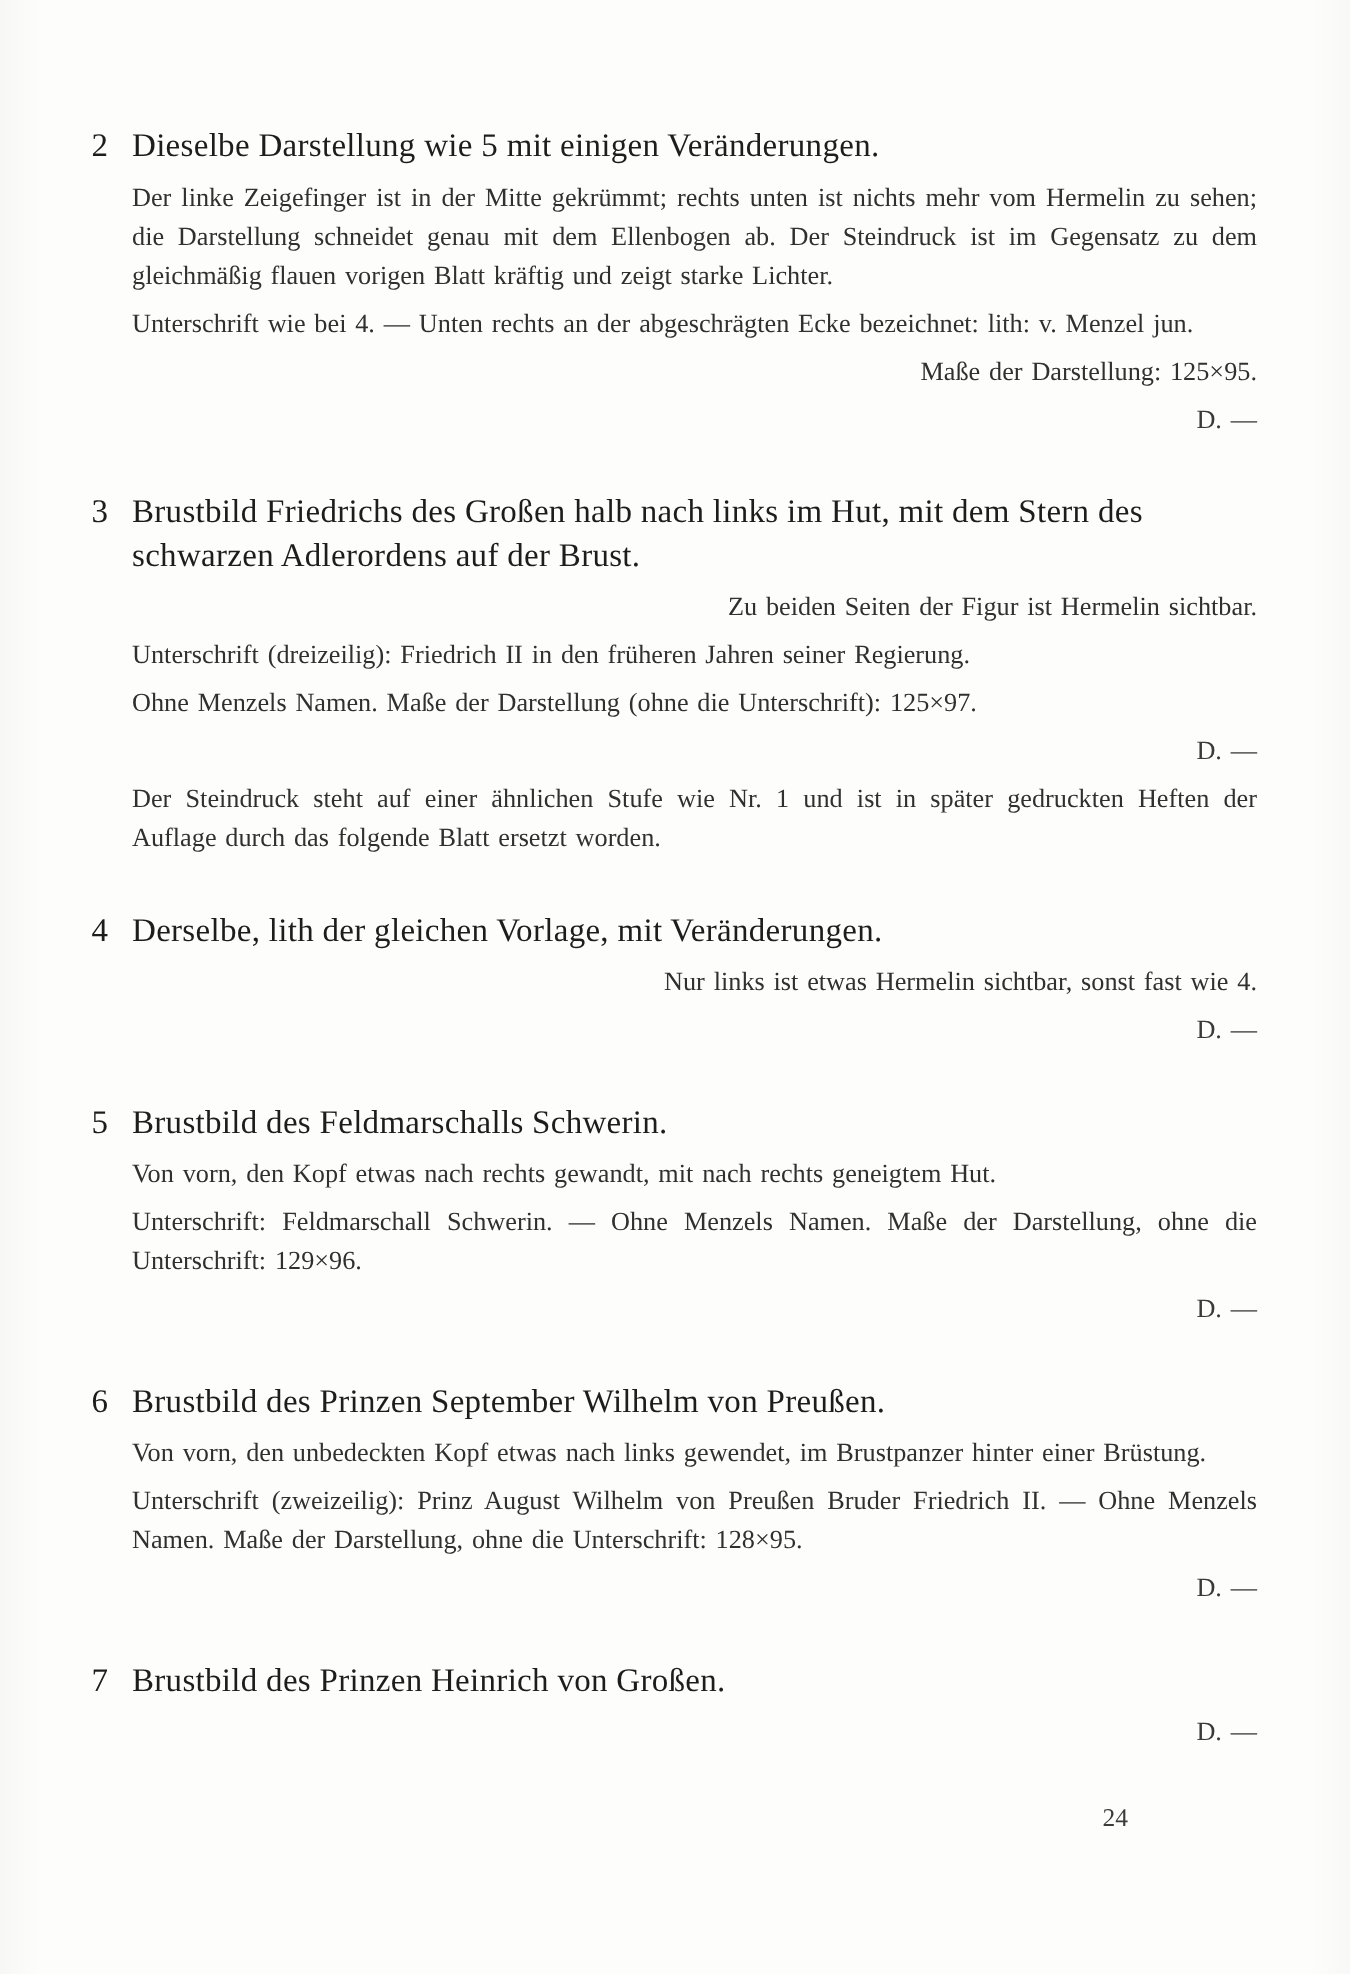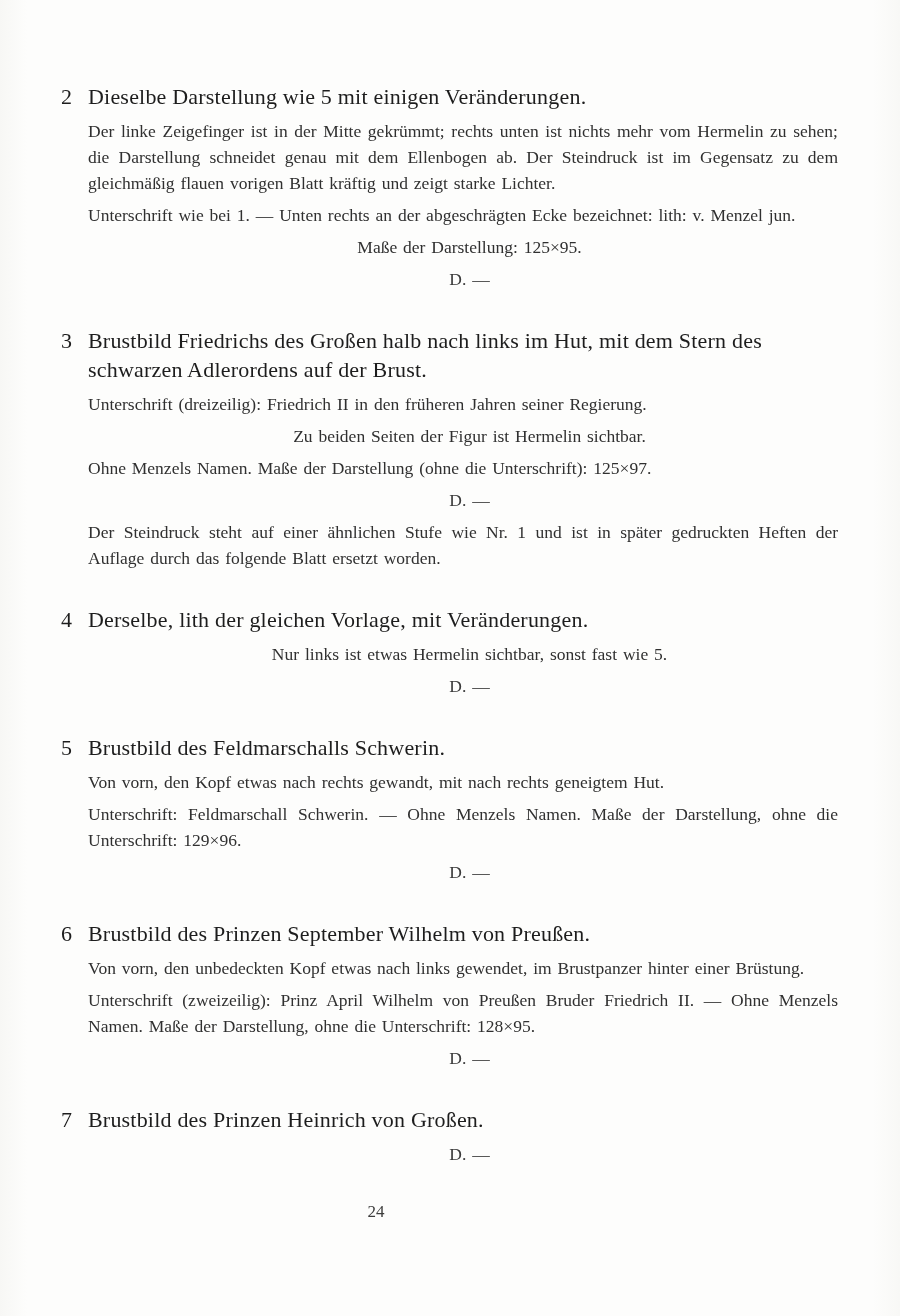--- a/index.html
+++ b/index.html
@@ -42,67 +42,67 @@
     color: #1d1d1d;
   }
   .entry-para {
     font-size: 17.5px;
     line-height: 26px;
     margin: 6px 0;
     text-align: justify;
     word-spacing: 1.5px;
     color: #303030;
   }
-  .entry-para.short { text-align: center; margin-left: 13px; }
+  .entry-para.short { text-align: right; margin-left: 13px; }
   .d-line { color: #3a3a3a; }
   .page-number {
     position: absolute;
     left: 0;
     top: 1202px;
     width: 752px;
-    text-align: center;
+    text-align: right;
     font-size: 17px;
     color: #3c3c3c;
   }
 </style>
 </head>
 <body>
 
 <div class="page">
   <div class="content">
       <div class="entry">
         <h2 class="entry-title"><span class="entry-num">2</span><span class="entry-title-text">Dieselbe Darstellung wie 5 mit einigen Veränderungen.</span></h2>
         <p class="entry-para">Der linke Zeigefinger ist in der Mitte gekrümmt; rechts unten ist nichts mehr vom Hermelin zu sehen; die Darstellung schneidet genau mit dem Ellenbogen ab. Der Steindruck ist im Gegensatz zu dem gleichmäßig flauen vorigen Blatt kräftig und zeigt starke Lichter.</p>
-        <p class="entry-para">Unterschrift wie bei 1. — Unten rechts an der abgeschrägten Ecke bezeichnet: lith: v. Menzel jun.</p>
+        <p class="entry-para">Unterschrift wie bei 4. — Unten rechts an der abgeschrägten Ecke bezeichnet: lith: v. Menzel jun.</p>
         <p class="entry-para short">Maße der Darstellung: 125×95.</p>
         <p class="entry-para short d-line">D. —</p>
       </div>
       <div class="entry">
         <h2 class="entry-title"><span class="entry-num">3</span><span class="entry-title-text">Brustbild Friedrichs des Großen halb nach links im Hut, mit dem Stern des schwarzen Adlerordens auf der Brust.</span></h2>
+        <p class="entry-para short">Zu beiden Seiten der Figur ist Hermelin sichtbar.</p>
         <p class="entry-para">Unterschrift (dreizeilig): Friedrich II in den früheren Jahren seiner Regierung.</p>
-        <p class="entry-para short">Zu beiden Seiten der Figur ist Hermelin sichtbar.</p>
         <p class="entry-para">Ohne Menzels Namen.  Maße der Darstellung (ohne die Unterschrift): 125×97.</p>
         <p class="entry-para short d-line">D. —</p>
         <p class="entry-para">Der Steindruck steht auf einer ähnlichen Stufe wie Nr. 1 und ist in später gedruckten Heften der Auflage durch das folgende Blatt ersetzt worden.</p>
       </div>
       <div class="entry">
         <h2 class="entry-title"><span class="entry-num">4</span><span class="entry-title-text">Derselbe, lith der gleichen Vorlage, mit Veränderungen.</span></h2>
-        <p class="entry-para short">Nur links ist etwas Hermelin sichtbar, sonst fast wie 5.</p>
+        <p class="entry-para short">Nur links ist etwas Hermelin sichtbar, sonst fast wie 4.</p>
         <p class="entry-para short d-line">D. —</p>
       </div>
       <div class="entry">
         <h2 class="entry-title"><span class="entry-num">5</span><span class="entry-title-text">Brustbild des Feldmarschalls Schwerin.</span></h2>
         <p class="entry-para">Von vorn, den Kopf etwas nach rechts gewandt, mit nach rechts geneigtem Hut.</p>
         <p class="entry-para">Unterschrift: Feldmarschall Schwerin. — Ohne Menzels Namen.  Maße der Darstellung, ohne die Unterschrift: 129×96.</p>
         <p class="entry-para short d-line">D. —</p>
       </div>
       <div class="entry">
         <h2 class="entry-title"><span class="entry-num">6</span><span class="entry-title-text">Brustbild des Prinzen September Wilhelm von Preußen.</span></h2>
         <p class="entry-para">Von vorn, den unbedeckten Kopf etwas nach links gewendet, im Brustpanzer hinter einer Brüstung.</p>
-        <p class="entry-para">Unterschrift (zweizeilig): Prinz April Wilhelm von Preußen Bruder Friedrich II. — Ohne Menzels Namen.  Maße der Darstellung, ohne die Unterschrift: 128×95.</p>
+        <p class="entry-para">Unterschrift (zweizeilig): Prinz August Wilhelm von Preußen Bruder Friedrich II. — Ohne Menzels Namen.  Maße der Darstellung, ohne die Unterschrift: 128×95.</p>
         <p class="entry-para short d-line">D. —</p>
       </div>
       <div class="entry">
         <h2 class="entry-title"><span class="entry-num">7</span><span class="entry-title-text">Brustbild des Prinzen Heinrich von Großen.</span></h2>
         <p class="entry-para short d-line">D. —</p>
       </div>
     </div>
   <div class="page-number">24</div>
 </div>
 

